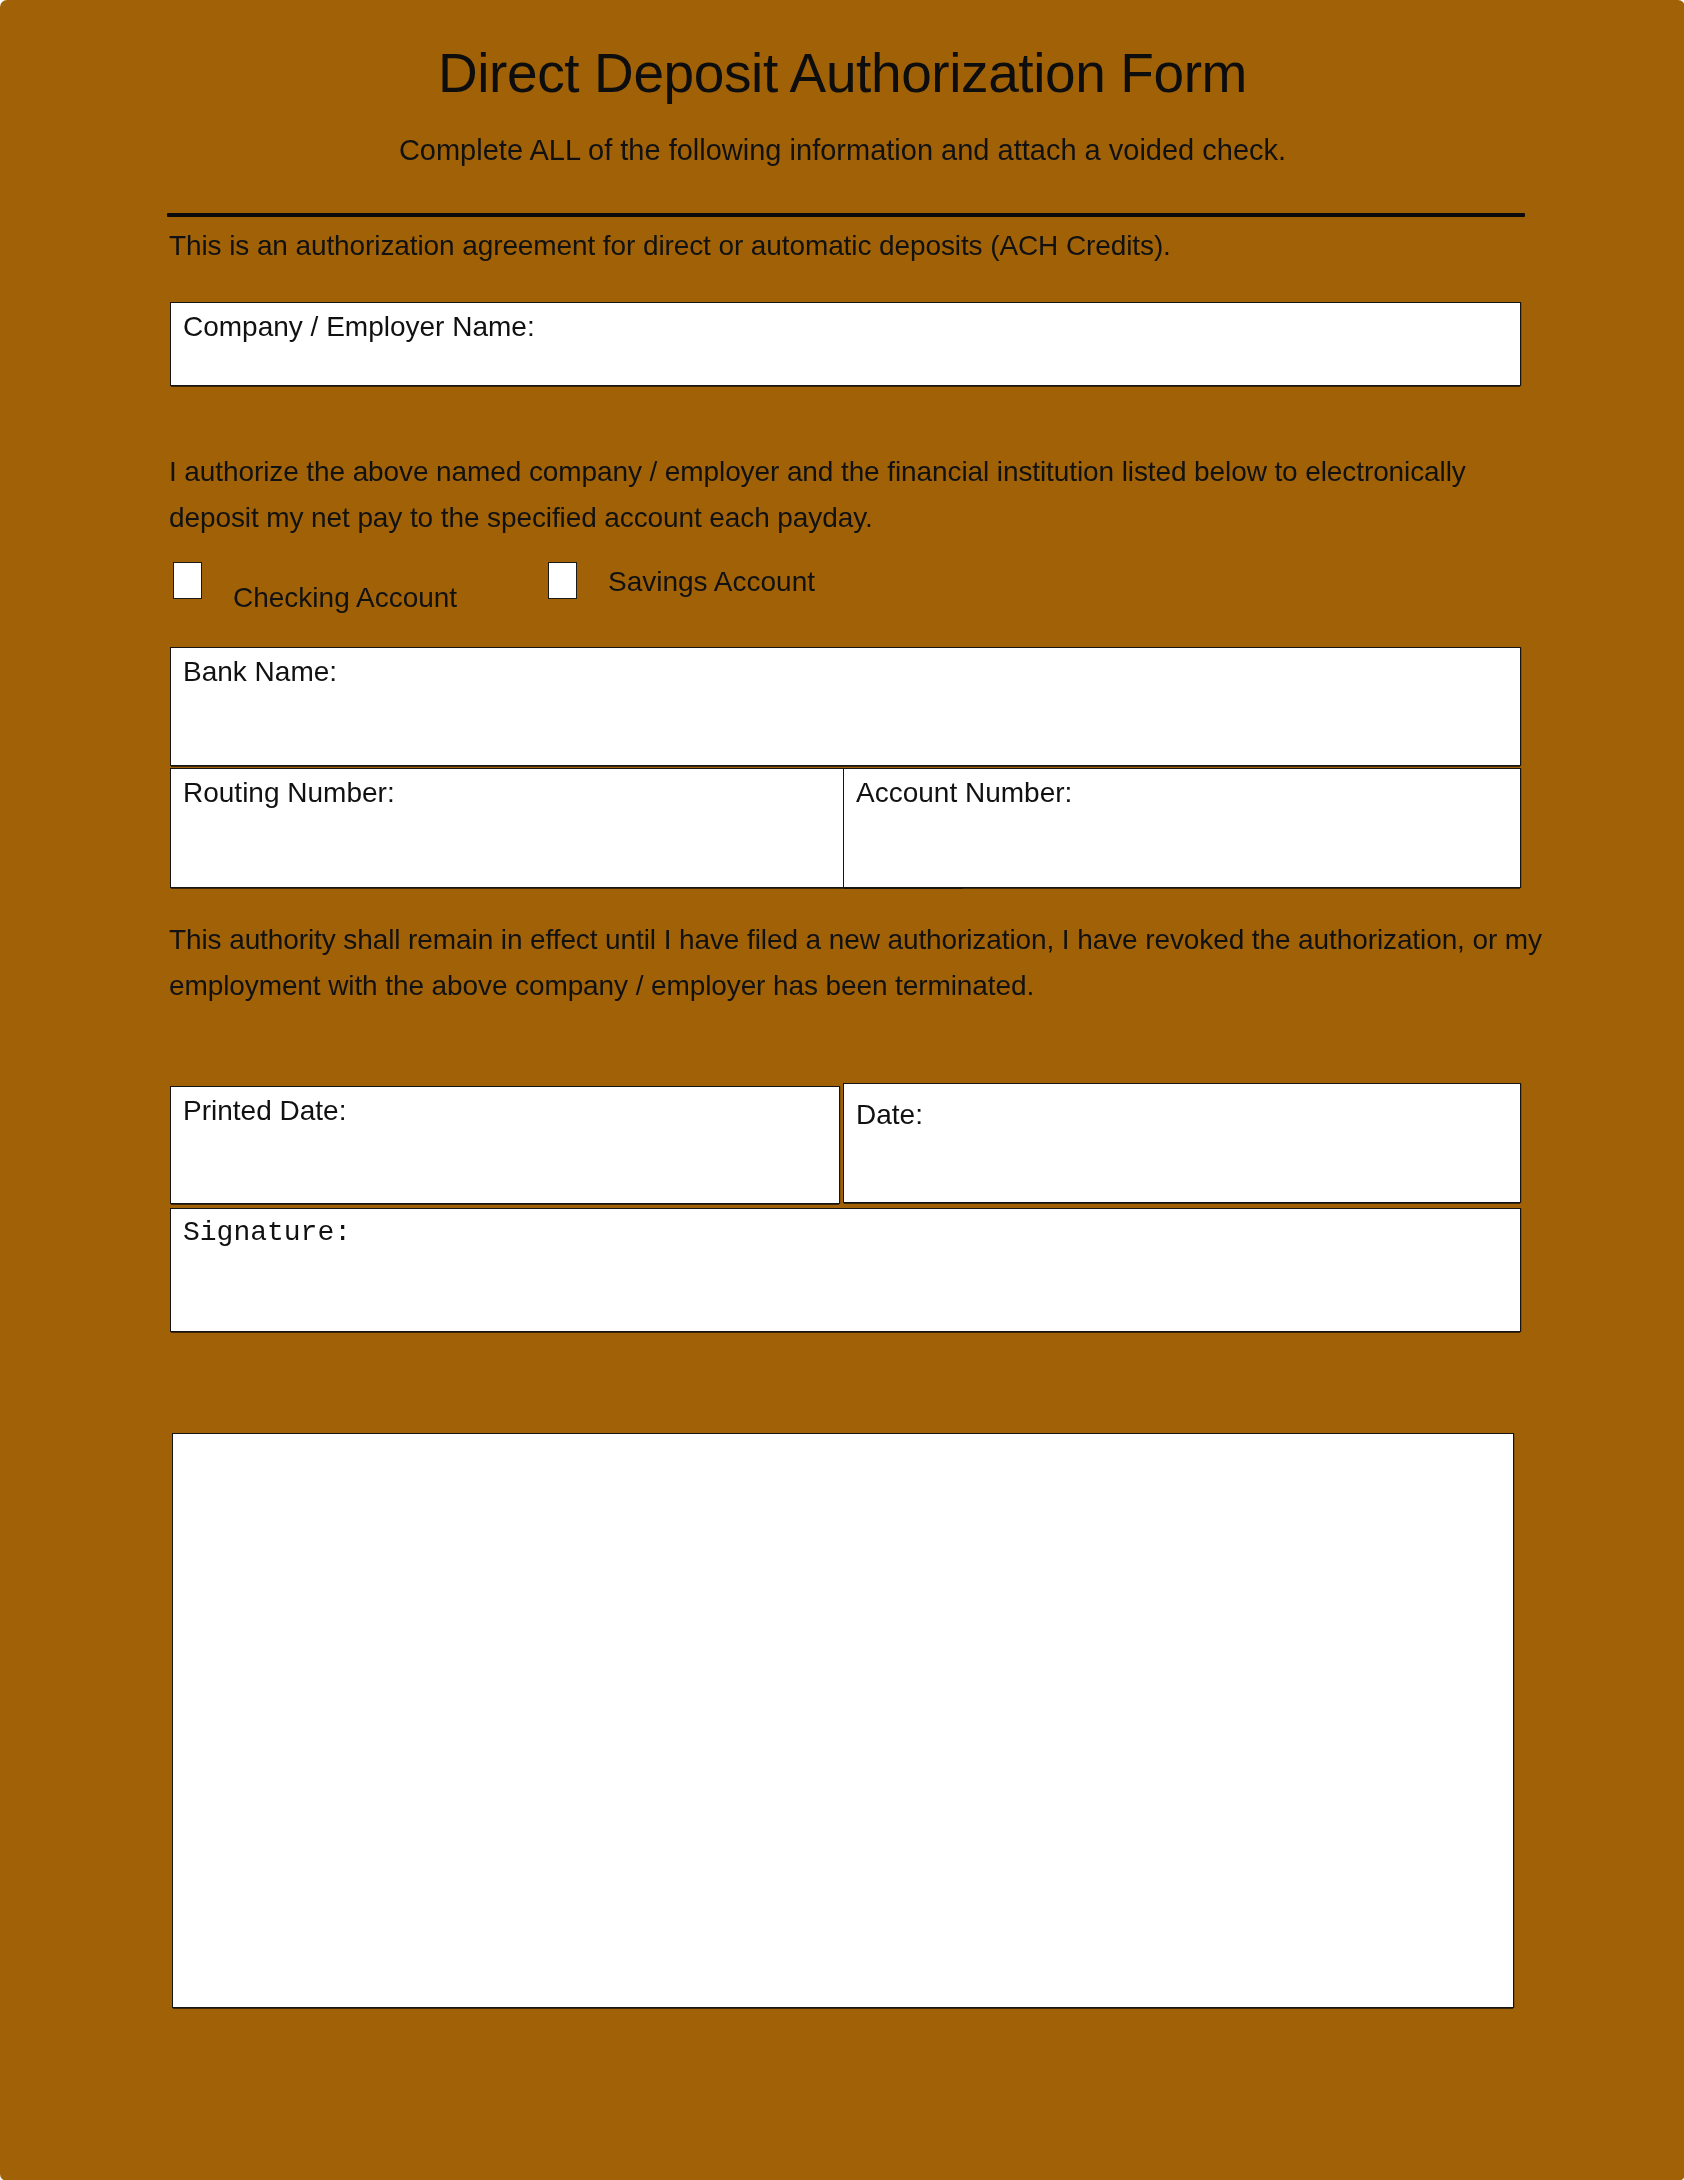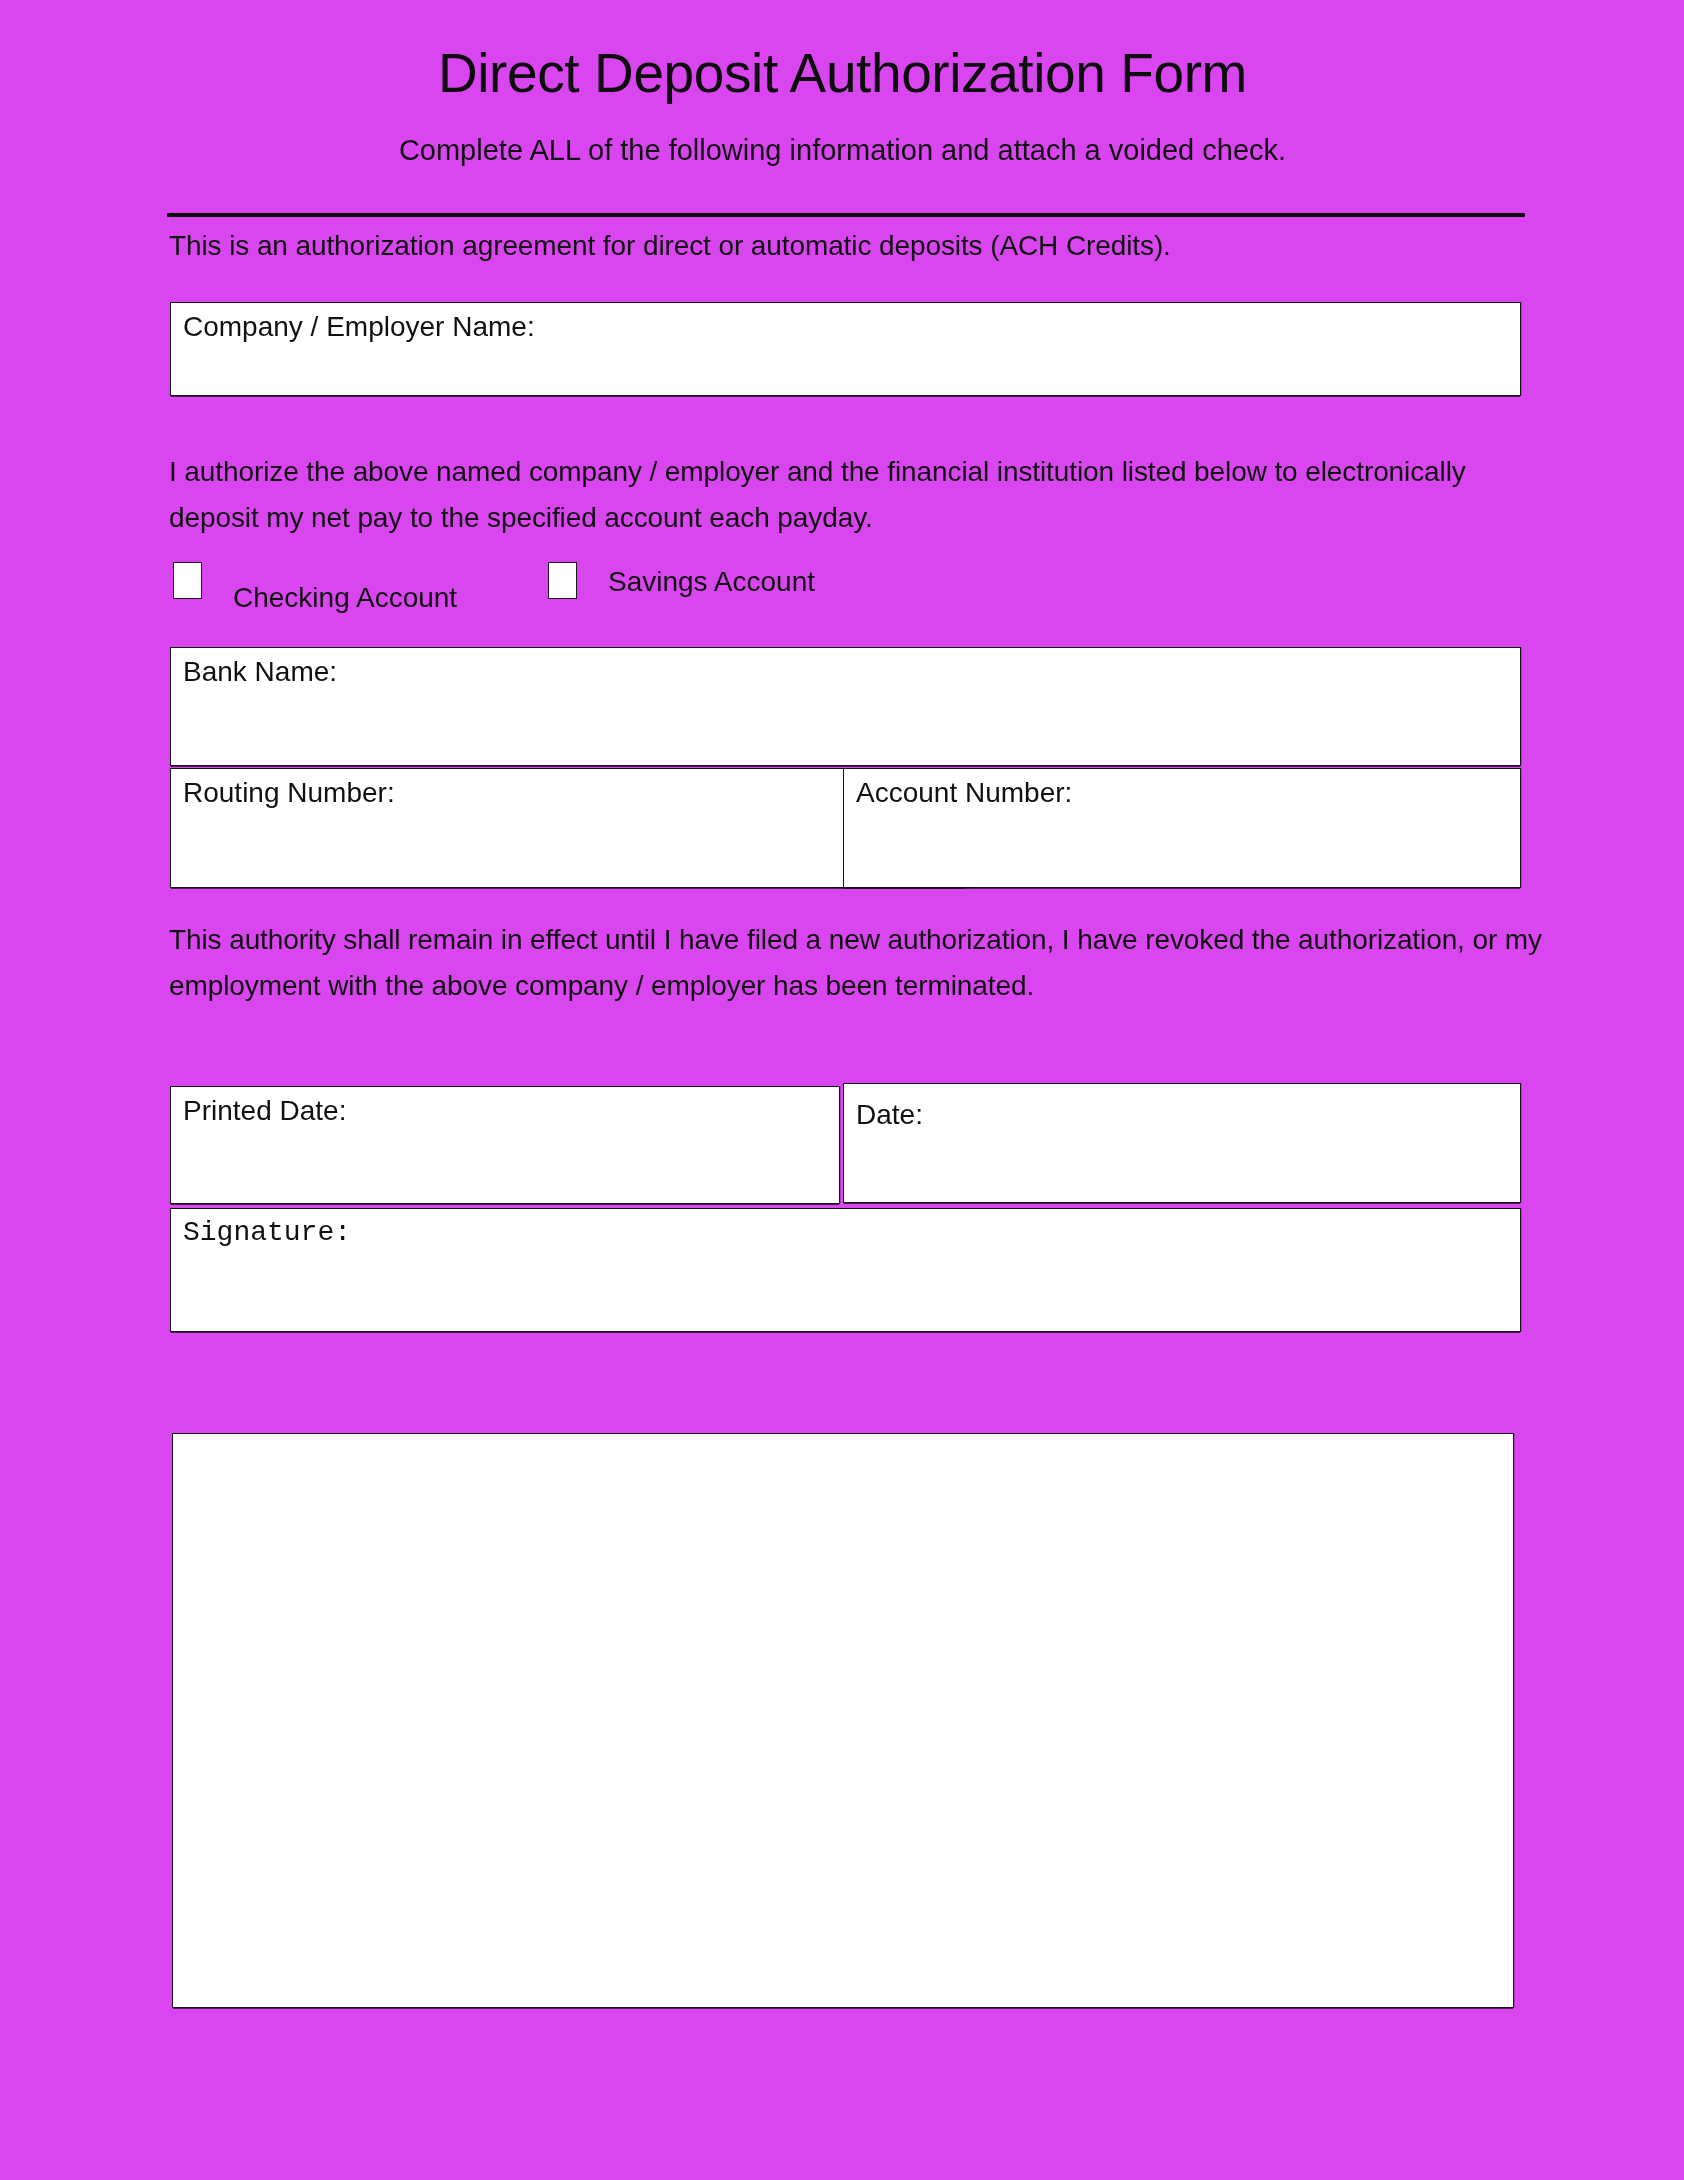--- a/index.html
+++ b/index.html
@@ -13,23 +13,24 @@
     height: 2181px;
     font-family: "Liberation Sans", "DejaVu Sans", sans-serif;
     color: #111111;
     -webkit-font-smoothing: antialiased;
   }
 
   .page {
     position: relative;
     width: 1685px;
     height: 2181px;
-    background: #d946ef;
+    background: #a16207;
     box-sizing: border-box;
     overflow: hidden;
+    border-radius: 7px;
   }
 
   
   .doc-title {
     position: absolute;
     left: 0;
     right: 0;
     top: 44px;
     text-align: center;
     font-size: 55px;
@@ -109,21 +110,21 @@
   }
   .box-label.lower {
     top: 12px;
   }
 
   
   .company-box {
     left: 170px;
     top: 302px;
     width: 1351px;
-    height: 94px;
+    height: 84px;
   }
 
   
   .check-row {
     position: absolute;
     left: 170px;
     top: 562px;
     width: 852px;
     height: 48px;
   }

